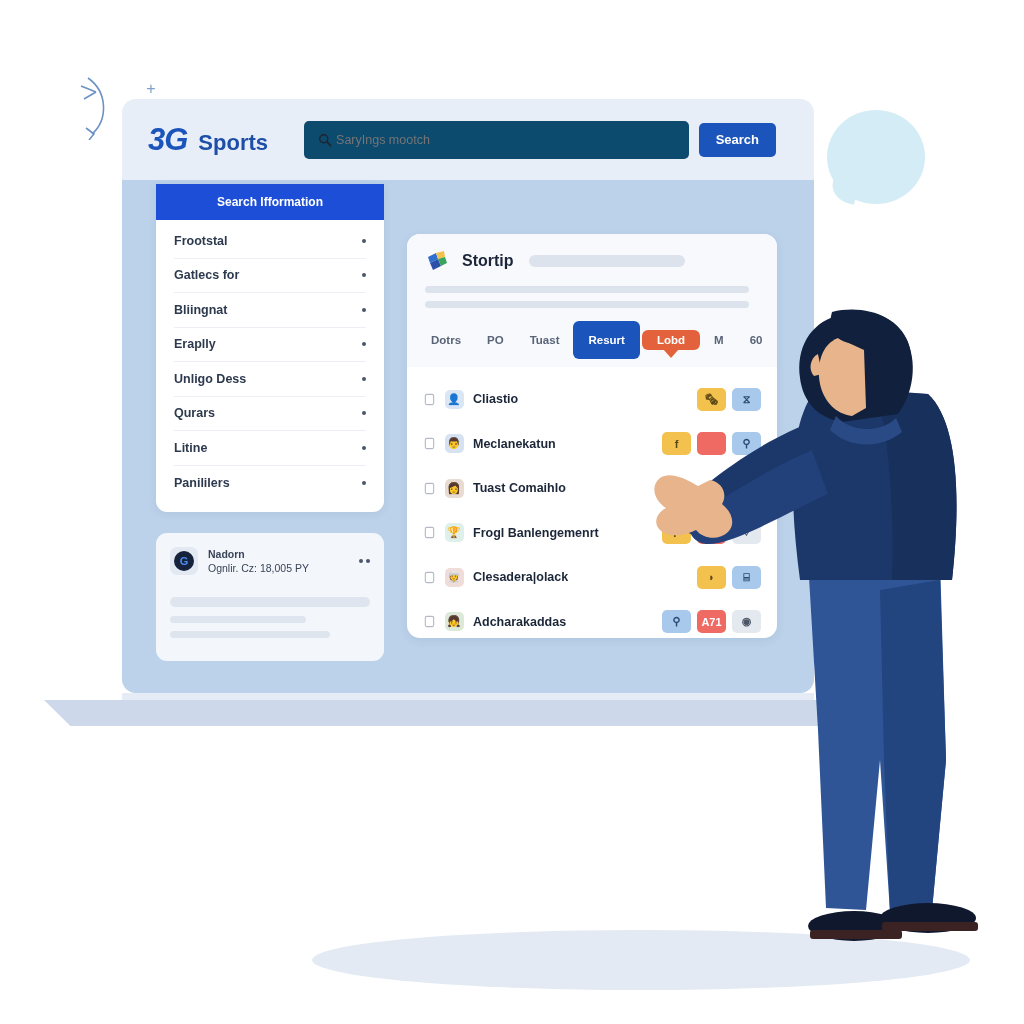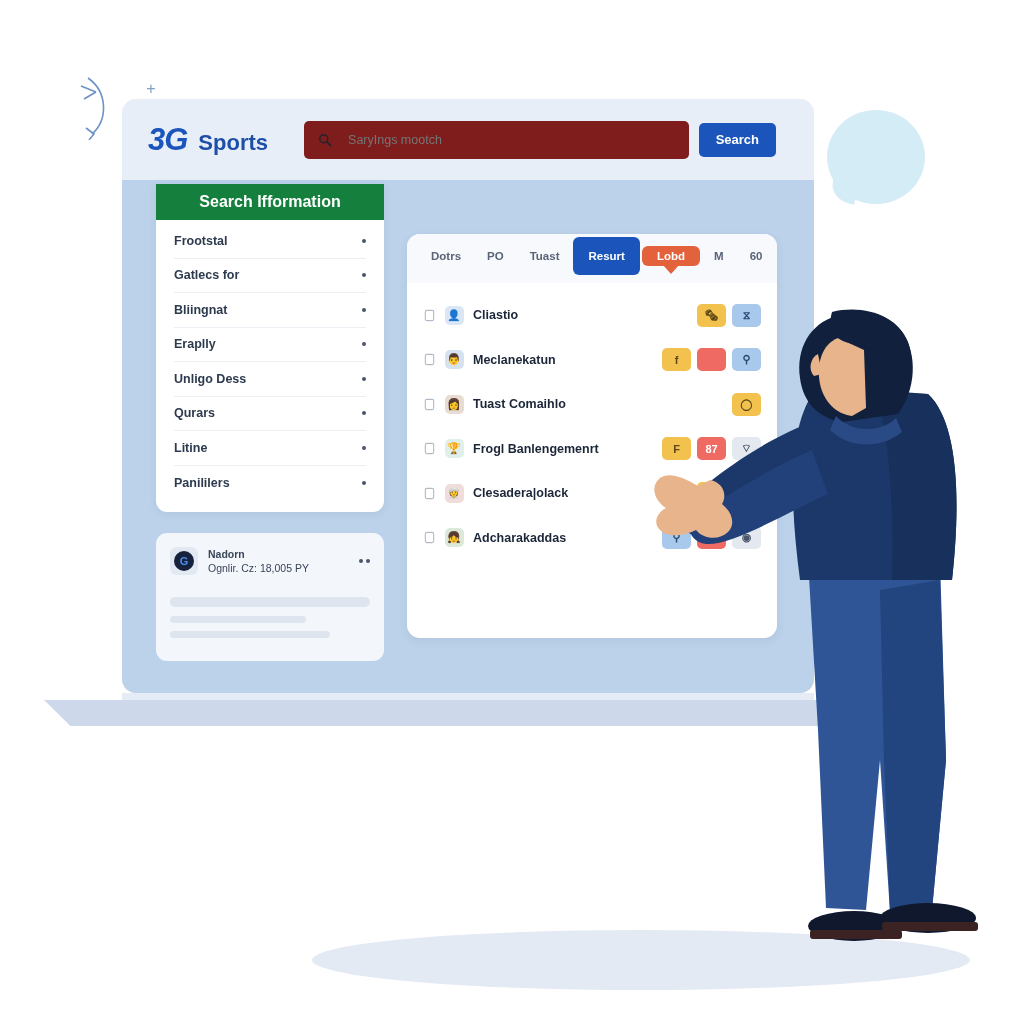--- a/index.html
+++ b/index.html
@@ -57,22 +57,22 @@
     font-size: 31px; font-weight: 700; font-style: italic;
     color: #1b54ba; letter-spacing: -1px;
   }
   #logo-text { font-size: 22px; font-weight: 600; color: #1d4fa8; }
 
   #search-wrap {
     display:flex; align-items:center; margin-left: 36px;
     width: 472px; height: 38px;
   }
   #search-field {
-    flex: 1; height: 38px; background:#7f1d1d; border-radius: 5px;
-    display:flex; align-items:center; gap: 16px; padding: 0 14px;
+    flex: 1; height: 38px; background:#0c4a6e; border-radius: 5px;
+    display:flex; align-items:center; gap: 4px; padding: 0 14px;
   }
   #search-input {
     border: none; outline: none; background: transparent;
     font-family: "Liberation Sans", sans-serif;
     font-size: 12.5px; color: #9aa2ae; flex: 1;
   }
   #search-button {
     margin-left: 10px; height: 34px; padding: 0 17px;
     background: #1b54ba; color: #fff; border: none; border-radius: 5px;
     font-family: "Liberation Sans", sans-serif;
@@ -85,23 +85,23 @@
     background: #bcd2ea; border-radius: 0 0 14px 14px; padding: 0;
   }
 
   
   #sidebar {
     position:absolute; left: 34px; top: 4px; width: 228px;
     background: #fff; border-radius: 0 0 11px 11px;
     box-shadow: 0 2px 8px rgba(40,70,120,.08);
   }
   #sidebar-header {
-    background:#15803d; color:#fff; height: 36px;
+    background:#1d4ed8; color:#fff; height: 36px;
     display:flex; align-items:center; justify-content:center;
-    font-size: 16px; font-weight: 700;
+    font-size: 12px; font-weight: 700;
   }
   #sidebar-list { padding: 4px 18px 12px 18px; }
   .side-item {
     display:flex; align-items:center; justify-content:space-between;
     height: 34.5px; border-bottom: 1px solid #eceff4;
     font-size: 12.5px; color: #2d3a4e; font-weight: 600;
     cursor: pointer;
   }
   .side-item:last-child { border-bottom: none; }
   .side-dot { width: 4px; height: 4px; border-radius:50%; background:#4a566b; }
@@ -283,20 +283,34 @@
             <span class="bc-menu-dot"></span>
             <span class="bc-menu-dot"></span>
           </div>
         </div>
         <div class="skel" id="skel1"></div>
         <div class="skel" id="skel2"></div>
         <div class="skel" id="skel3"></div>
       </div>
 
       <div id="main-card">
+        <div id="main-card-head">
+          <div id="mc-title-row">
+            <svg id="mc-icon" viewBox="0 0 26 22">
+              <path d="M3 7 L11 3 L13 9 L5 13 Z" fill="#2f6fd0"></path>
+              <path d="M11 3 L19 1 L20 7 L13 9 Z" fill="#f2c14e"></path>
+              <path d="M5 13 L13 9 L16 16 L8 20 Z" fill="#2c4fa8"></path>
+              <path d="M13 9 L20 7 L22 13 L16 16 Z" fill="#3aa35e"></path>
+            </svg>
+            <span id="mc-title">Stortip</span>
+            <span id="mc-title-skel"></span>
+          </div>
+          <div id="mc-line1"></div>
+          <div id="mc-line2"></div>
+        </div>
 
         <div id="tabs">
             <div class="tab">Dotrs</div>
             <div class="tab">PO</div>
             <div class="tab">Tuast</div>
             <div class="tab active-blue">Resurt</div>
             <div class="tab active-orange">Lobd</div>
             <div class="tab">M</div>
             <div class="tab">60</div>
           </div>

